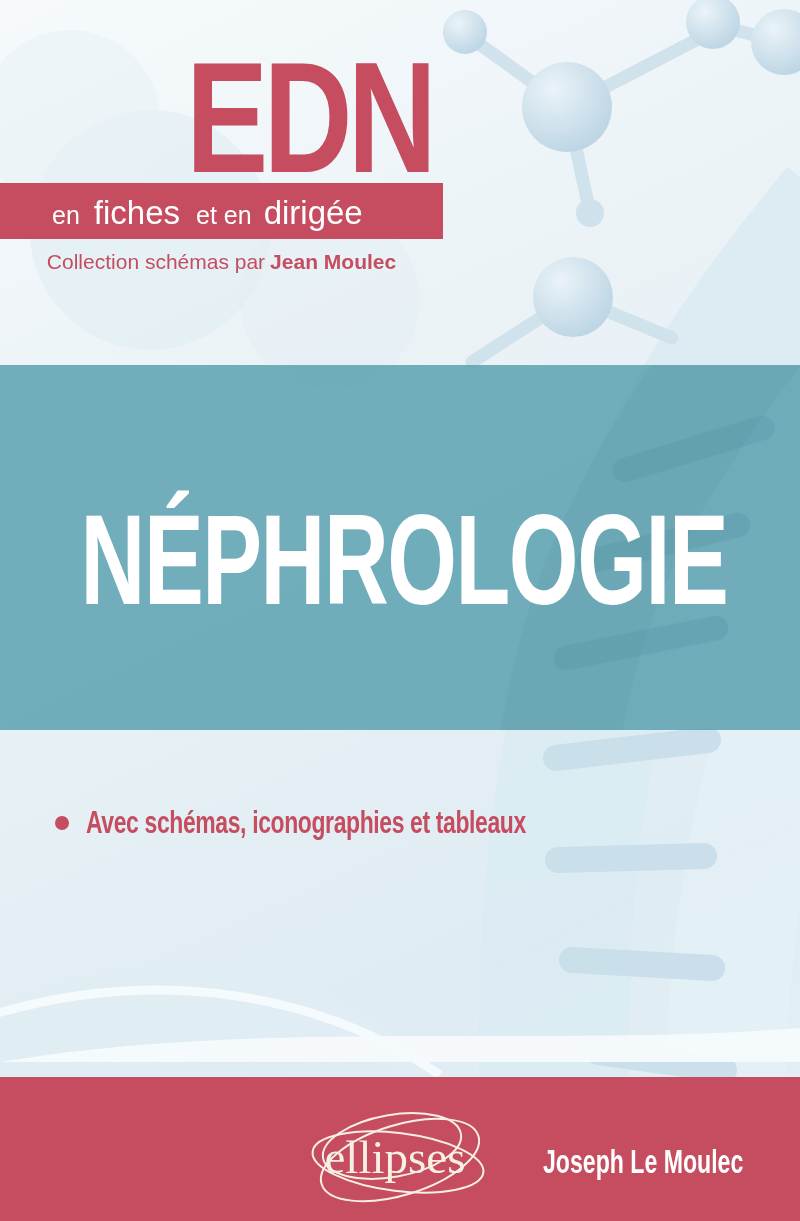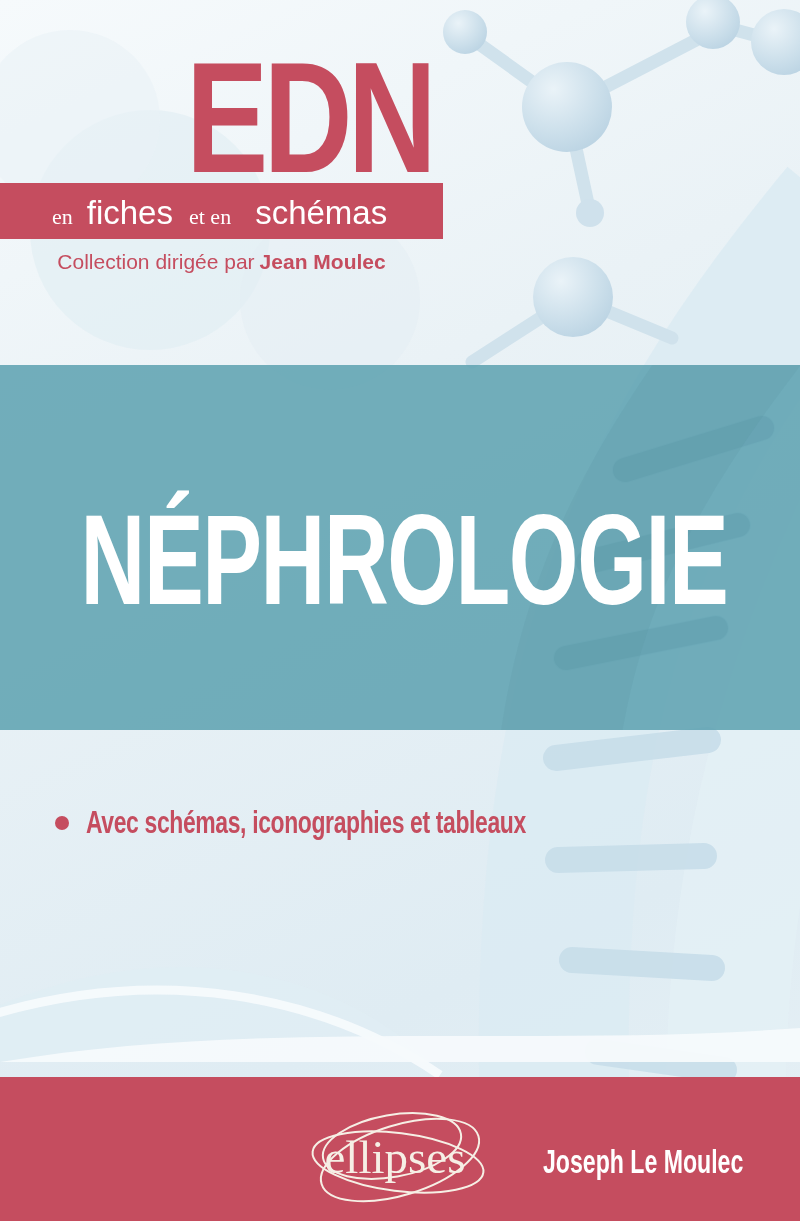--- a/index.html
+++ b/index.html
@@ -20,25 +20,25 @@
     white-space:nowrap;
   }
 
   
   .banner{
     position:absolute;left:0;top:183px;width:443px;height:56px;z-index:2;
     background:var(--accent-red,#c54d5f);
     color:#fff;white-space:nowrap;line-height:60px;
     padding-left:52px;box-sizing:border-box;
   }
-  .banner .b-sm{font-size:22px;font-family:Liberation Serif, serif;}
+  .banner .b-sm{font-size:25px;}
   .banner .b-lg{font-size:33px;}
   .banner .m1{margin-right:14px;}
   .banner .m2{margin-right:16px;}
-  .banner .m3{margin-right:24px;}
+  .banner .m3{margin-right:12px;}
 
   .collection{
     position:absolute;left:0;top:250px;width:443px;z-index:2;
     text-align:center;font-size:21px;color:var(--accent-red,#c54d5f);
   }
   .collection .bold{font-weight:bold;margin-left:5px;}
 
   
   .teal-band{
     position:absolute;left:0;top:365px;width:800px;height:365px;z-index:1;
@@ -140,25 +140,25 @@
       <path d="M -40,1025 C 160,955 330,1000 440,1075" stroke="#f7fbfd" stroke-width="9" opacity="0.9"></path>
       <path d="M 0,1062 C 260,1018 540,1048 800,1028 L 800,1062 Z" fill="#f6fafc" opacity="0.95"></path>
     </g>
   </svg>
 
   <div class="edn">
     <span>EDN</span>
   </div>
 
   <div class="banner">
-    <span class="b-sm m1">en</span><span class="b-lg m2">fiches</span><span class="b-sm m3">et en</span><span class="b-lg">schémas</span>
+    <span class="b-sm m1">en</span><span class="b-lg m2">fiches</span><span class="b-sm m3">et en</span><span class="b-lg">dirigée</span>
   </div>
 
   <div class="collection">
-    <span>Collection dirigée par</span><span class="bold">Jean Moulec</span>
+    <span>Collection schémas par</span><span class="bold">Jean Moulec</span>
   </div>
 
   <div class="teal-band">
     <svg class="band-art" width="800" height="365" viewBox="0 0 800 365" fill="none">
       <path d="M 845,-150 C 640,95 540,250 552,560" stroke="#35707f" stroke-width="120" opacity="0.07"></path>
       <g stroke="#2f6b7a" stroke-width="24" stroke-linecap="round" opacity="0.08">
         <line x1="625" y1="105" x2="762" y2="63"></line>
         <line x1="588" y1="197" x2="738" y2="160"></line>
         <line x1="566" y1="293" x2="716" y2="263"></line>
       </g>

